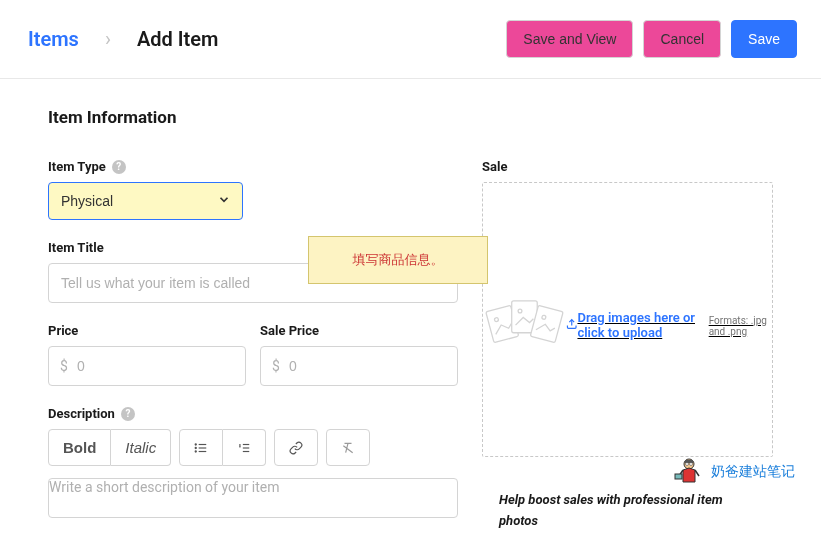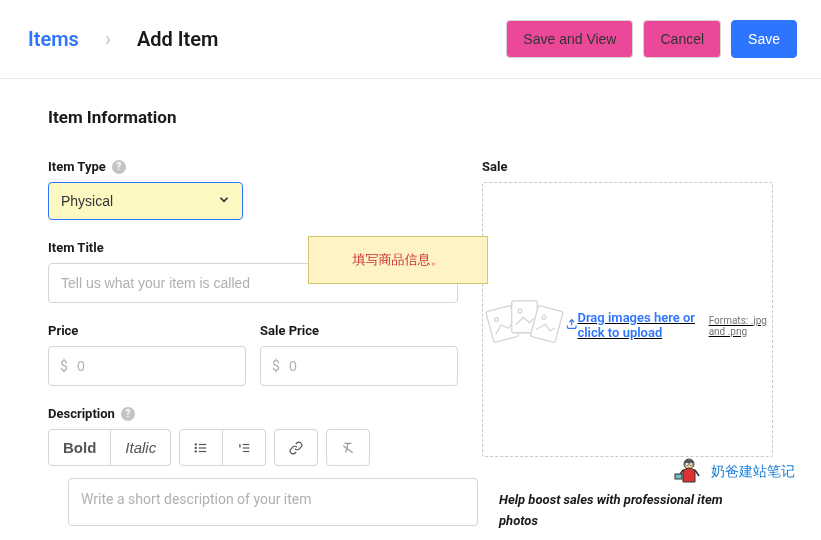--- a/index.html
+++ b/index.html
@@ -180,29 +180,27 @@
       min-width: 38px;
     }
     .tb-btn:first-child { border-radius: 4px 0 0 4px; }
     .tb-btn + .tb-btn { border-left: none; }
     .tb-group-end { border-radius: 0 4px 4px 0; margin-right: 8px; }
     .tb-single { border-radius: 4px; border-left: 1px solid #d4d4d4 !important; margin-right: 8px; }
     .tb-italic { font-style: italic; }
     .tb-bold { font-weight: 700; }
     .textarea {
       width: 100%;
-      padding: 12px;
       border: 1px solid #d4d4d4;
       border-radius: 4px;
       font-size: 14px;
       resize: none;
-      height: 48px;
+      height: 40px;
       color: #333;
       font-family: inherit;
-      margin-left: 20px;
     }
     .textarea::placeholder { color: #b0b0b0; }
     .media-drop {
       border: 1.5px dashed #c8c8c8;
       border-radius: 2px;
       height: 275px;
       display: flex;
       flex-direction: row;
       align-items: center;
       justify-content: center;

